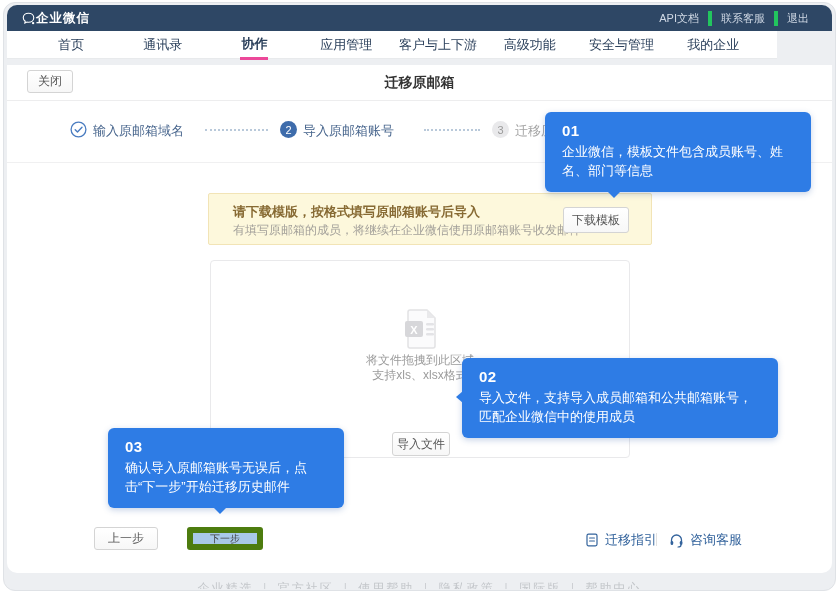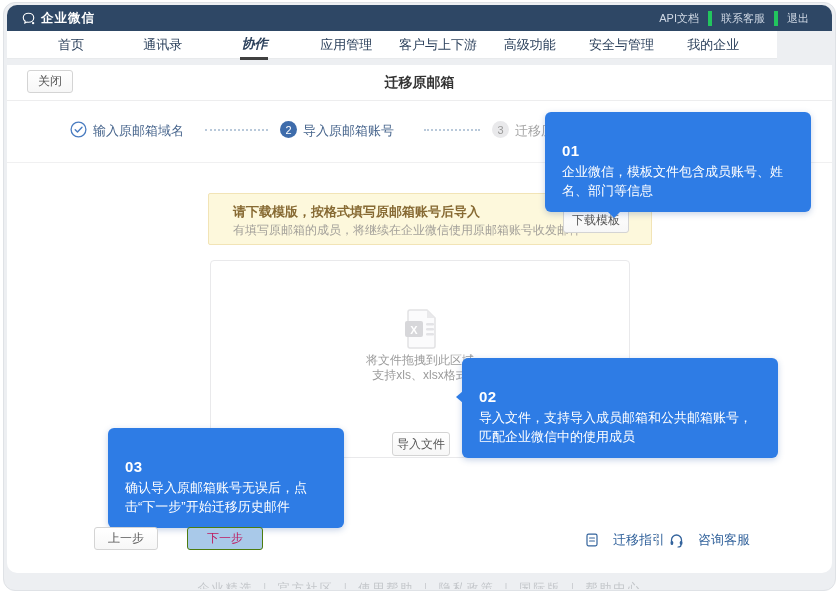--- a/index.html
+++ b/index.html
@@ -7,31 +7,31 @@
   #stage { position:relative; width:839px; height:605px; overflow:hidden; background:#fff; }
 
   
   .panel { position:absolute; left:3px; top:2px; width:833px; height:589px;
            background:#edeff2; border:1px solid #dfe2e6; border-radius:12px; }
 
   
   .topbar { position:absolute; left:7px; top:5px; width:825px; height:26px;
             background:#2e4765; border-radius:10px 10px 0 0;
             display:flex; align-items:center; justify-content:space-between; padding:0 14px; }
-  .logo { display:flex; align-items:center; gap:5px; color:#fff; font-size:12.5px; font-weight:bold; letter-spacing:1px; }
+  .logo { display:flex; align-items:center; color:#fff; font-size:12.5px; font-weight:bold; letter-spacing:1px; }
   .top-links { display:flex; align-items:center; color:#cfd8e4; font-size:11px; }
   .top-links .tlink { padding:0 9px; cursor:pointer; }
   .top-links .tlink + .tlink { border-left:4px solid #22c55e; }
 
   
   .nav { position:absolute; left:7px; top:31px; width:770px; height:28px; background:#fff;
          border-bottom:1px solid #e8eaec; display:flex; align-items:stretch; padding:0 18px; }
   .tab { flex:1; display:flex; align-items:center; justify-content:center; font-size:13px; color:#2c415c; cursor:pointer; }
   .tab span { padding:5px 1px 4px; }
-  .tab.active span { border-bottom:3px solid #404040; font-weight:bold;font-style:italic; }
+  .tab.active span { border-bottom:3px solid #ec4899; font-weight:bold; }
 
   
   .card { position:absolute; left:7px; top:65px; width:825px; height:508px; background:#fff; border-radius:0 0 10px 10px; }
 
   .btn { display:inline-flex; align-items:center; justify-content:center;
          background:linear-gradient(#ffffff,#f7f7f7); border:1px solid #d4d4d4; border-radius:3px;
          font-size:12px; color:#555; cursor:pointer; }
   .close-btn { position:absolute; left:27px; top:70px; width:46px; height:23px; }
   .page-title { position:absolute; left:7px; top:74px; width:825px; text-align:center;
                 font-size:14px; font-weight:bold; color:#333; }
@@ -58,39 +58,39 @@
   .upload-box { position:absolute; left:210px; top:260px; width:420px; height:198px;
                 background:#fff; border:1px solid #e9e9eb; border-radius:4px; }
   .xls-icon { position:absolute; left:193px; top:48px; }
   .drag-hint { position:absolute; left:0; top:91px; width:100%; text-align:center; font-size:12px; color:#9b9b9b; }
   .format-hint { position:absolute; left:0; top:106px; width:100%; text-align:center; font-size:12px; color:#9b9b9b; }
   .import-btn { position:absolute; left:181px; top:125px; width:58px; height:24px;margin-top:46px; }
 
   
   .callout { position:absolute; background:#2e7ce5; color:#fff; border-radius:6px;
              padding:10px 17px 12px; box-shadow:0 2px 6px rgba(30,80,160,.25); }
-  .callout .num { font-size:15px; font-weight:bold; letter-spacing:.5px; margin-bottom:3px;margin-top:20px; }
+  .callout .num { font-size:15px; font-weight:bold; letter-spacing:.5px; margin-bottom:3px; }
   .callout .txt { font-size:13px; line-height:19px; }
   .arrow-down { position:absolute; bottom:-6px; width:0; height:0;
                 border-left:7px solid transparent; border-right:7px solid transparent; border-top:7px solid #2e7ce5; }
   .arrow-left { position:absolute; left:-6px; width:0; height:0;
                 border-top:6px solid transparent; border-bottom:6px solid transparent; border-right:7px solid #2e7ce5; }
   .callout-1 { left:545px; top:112px; width:266px; }
   .callout-1 .arrow-down { left:62px; }
   .callout-2 { left:462px; top:358px; width:316px; }
   .callout-2 .arrow-left { top:33px; }
   .callout-3 { left:108px; top:428px; width:236px; }
   .callout-3 .arrow-down { left:105px; }
 
   
   .prev-btn { position:absolute; left:94px; top:527px; width:64px; height:23px; }
   .next-btn { position:absolute; left:187px; top:527px; width:76px; height:23px;
-              background:#a9c9e9; border:1px solid #4d7c0f; color:#be185d;
-              border-radius:3px; font-size:12px; display:inline-flex; align-items:center; justify-content:center; }
-  .link { position:absolute; top:531px; display:flex; align-items:center; gap:14px;
+              background:#a9c9e9; border:6px solid #4d7c0f; color:#404040;
+              border-radius:3px; font-size:10px; display:inline-flex; align-items:center; justify-content:center; }
+  .link { position:absolute; top:531px; display:flex; align-items:center; gap:6px;
           color:#33639c; font-size:13px; cursor:pointer; }
   .link-guide { left:585px; }
   .link-sep { position:absolute; left:656px; top:533px; height:13px; border-left:1px solid #e0e0e0; }
   .link-service { left:669px; }
 
   
   .page-footer-clip { position:absolute; left:7px; top:580px; width:825px; height:9px; overflow:hidden; }
   .page-footer-text { width:100%; text-align:center; font-size:12px; color:#c3c6ca; letter-spacing:2px; }
 </style>
 </head>

